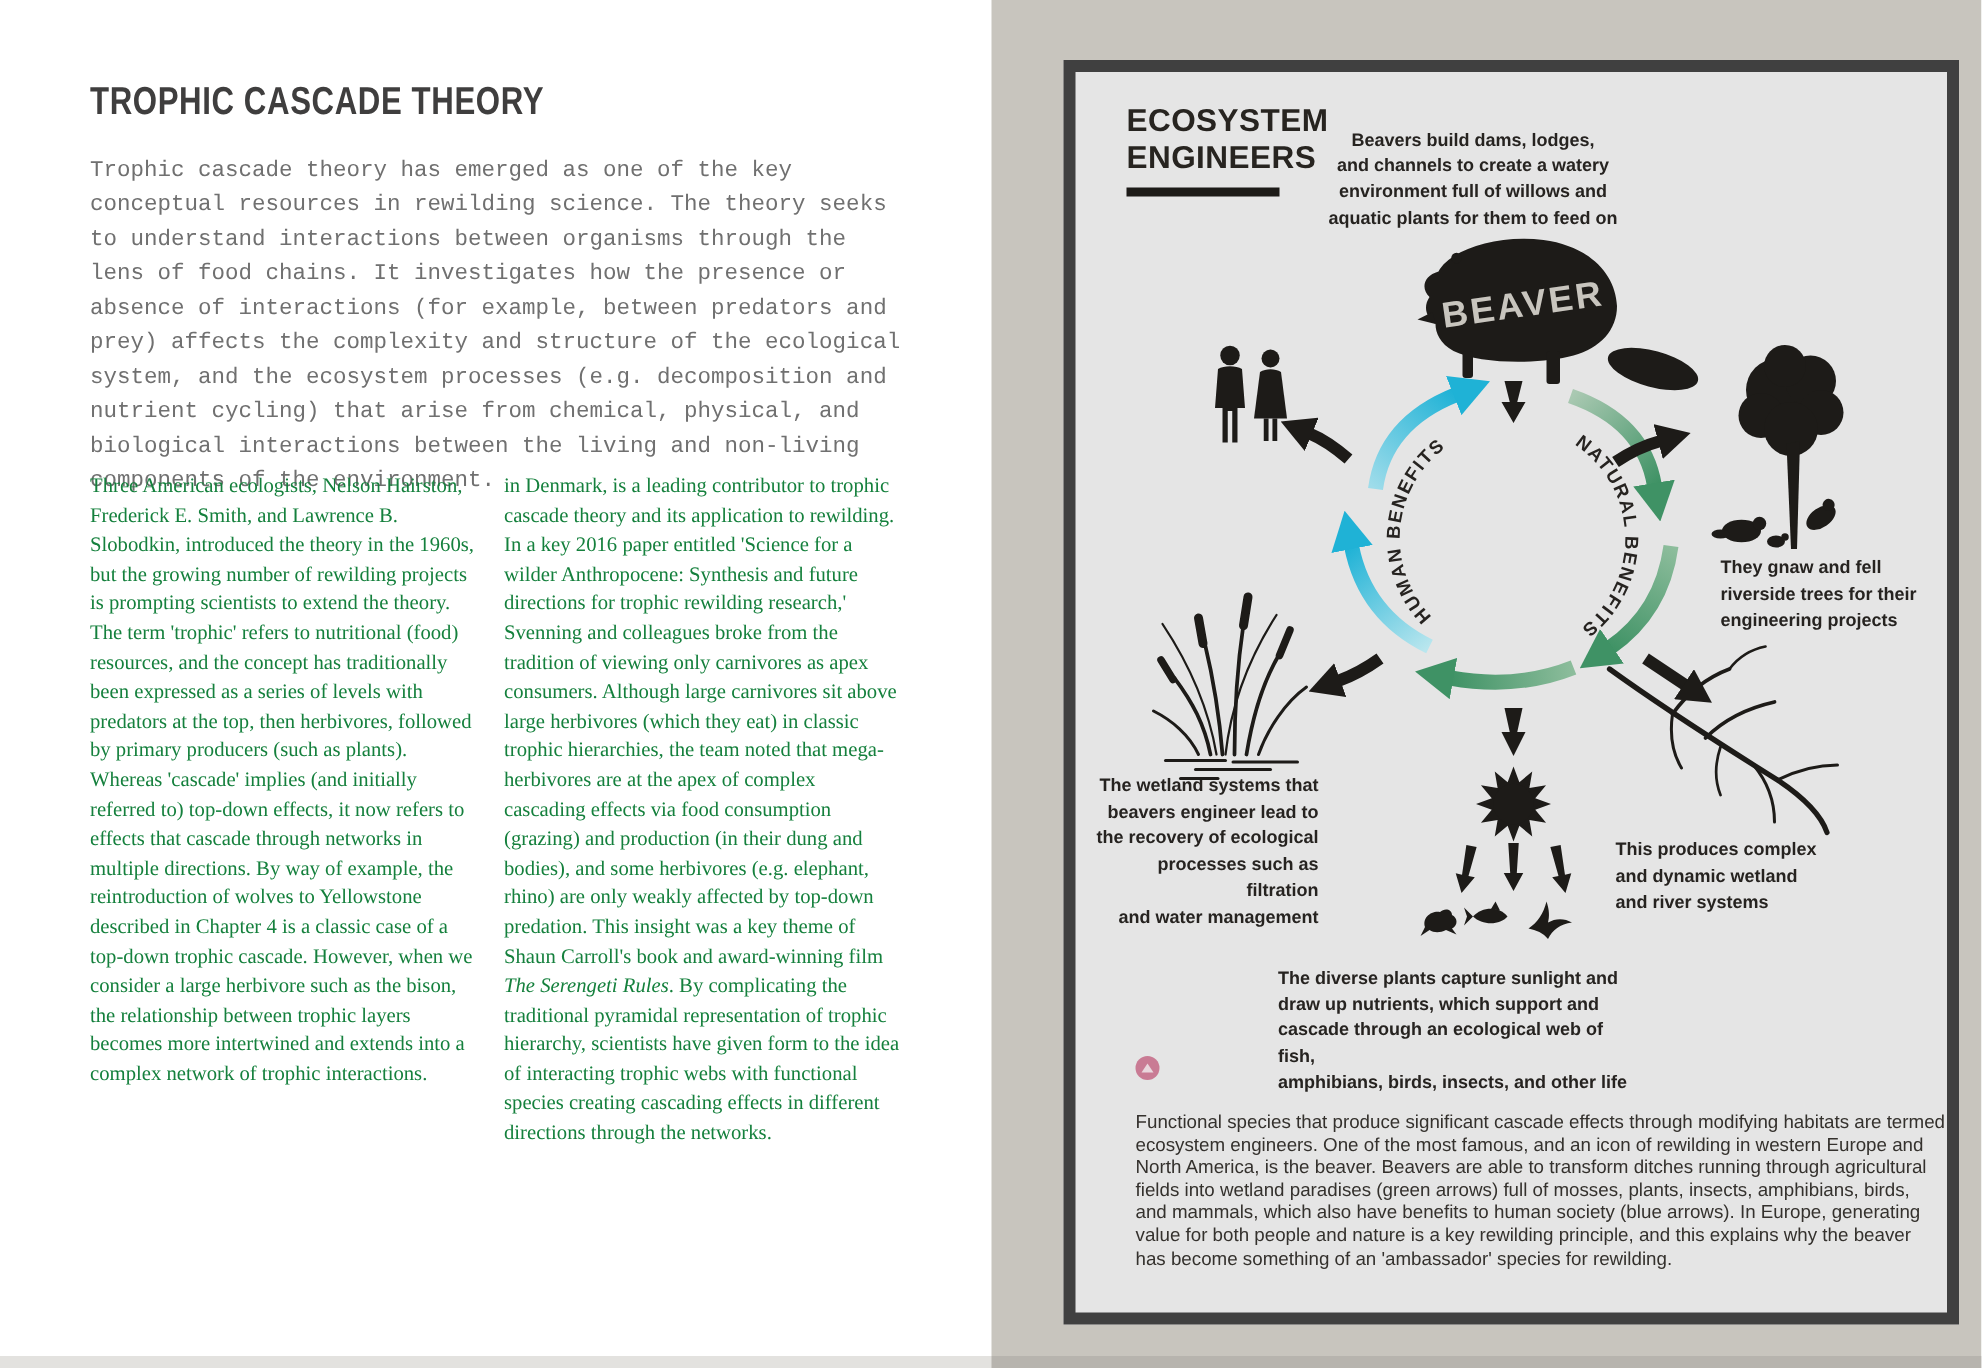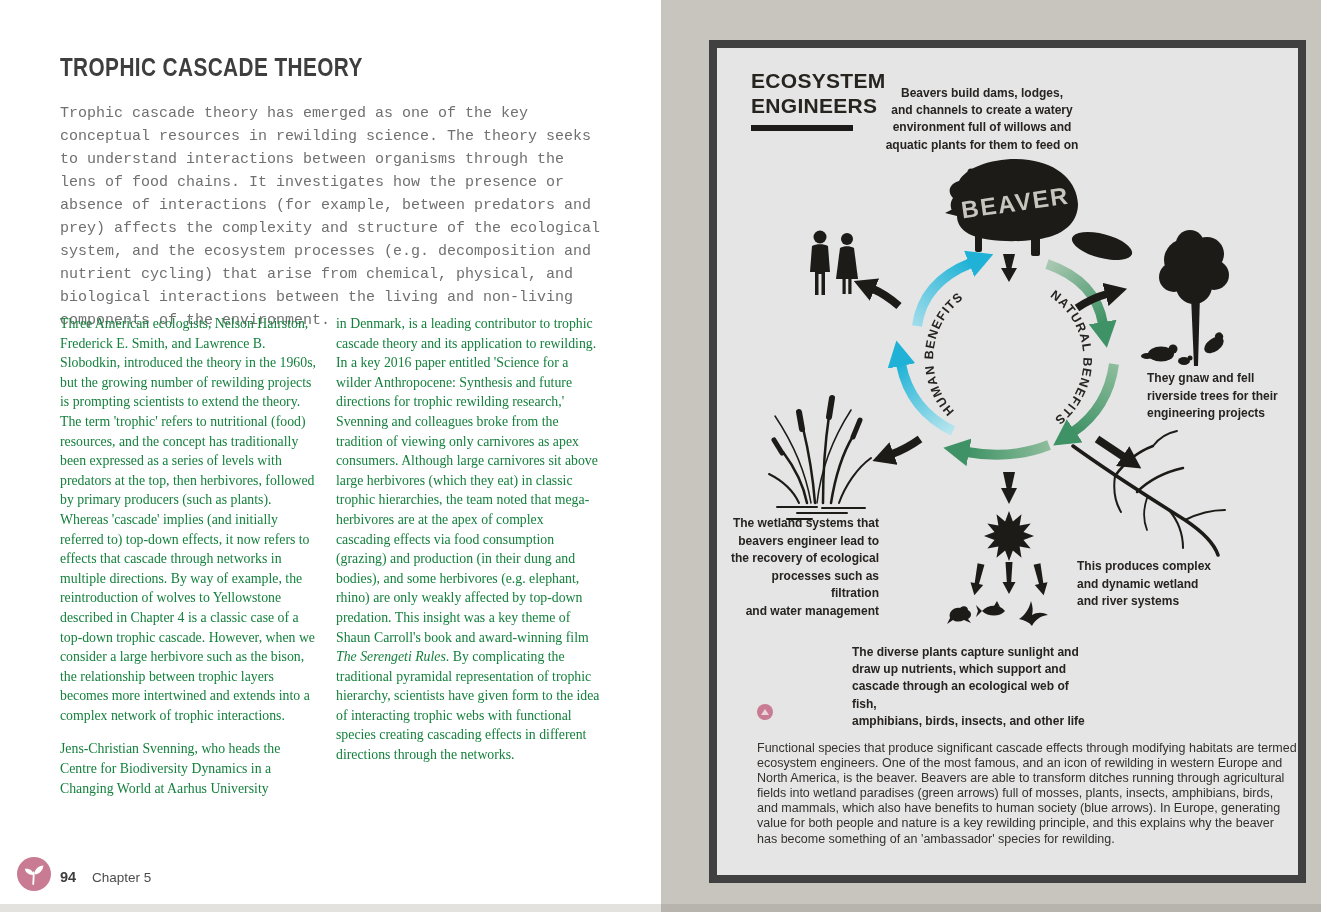--- a/index.html
+++ b/index.html
@@ -67,37 +67,26 @@
 </head>
 <body>
 
 <div id="left-page" class="abs">
   <div class="abs lp-title">TROPHIC CASCADE THEORY</div>
   <div class="abs lp-intro">Trophic cascade theory has emerged as one of the key conceptual resources in rewilding science. The theory seeks to understand interactions between organisms through the lens of food chains. It investigates how the presence or absence of interactions (for example, between predators and prey) affects the complexity and structure of the ecological system, and the ecosystem processes (e.g. decomposition and nutrient cycling) that arise from chemical, physical, and biological interactions between the living and non-living components of the environment.</div>
 
   <div class="abs lp-cols">
     <div class="lp-col lp-col-1">
       <p>Three American ecologists, Nelson Hairston, Frederick E. Smith, and Lawrence B. Slobodkin, introduced the theory in the 1960s, but the growing number of rewilding projects is prompting scientists to extend the theory. The term 'trophic' refers to nutritional (food) resources, and the concept has traditionally been expressed as a series of levels with predators at the top, then herbivores, followed by primary producers (such as plants). Whereas 'cascade' implies (and initially referred to) top-down effects, it now refers to effects that cascade through networks in multiple directions. By way of example, the reintroduction of wolves to Yellowstone described in Chapter 4 is a classic case of a top-down trophic cascade. However, when we consider a large herbivore such as the bison, the relationship between trophic layers becomes more intertwined and extends into a complex network of trophic interactions.</p>
-      <p>Jens-Christian Svenning, who heads the Centre for Biodiversity Dynamics in a Changing World at Aarhus University</p>
     </div>
     <div class="lp-col lp-col-2">
       <p><span>in Denmark, is a leading contributor to trophic cascade theory and its application to rewilding. In a key 2016 paper entitled 'Science for a wilder Anthropocene: Synthesis and future directions for trophic rewilding research,' Svenning and colleagues broke from the tradition of viewing only carnivores as apex consumers. Although large carnivores sit above large herbivores (which they eat) in classic trophic hierarchies, the team noted that mega-herbivores are at the apex of complex cascading effects via food consumption (grazing) and production (in their dung and bodies), and some herbivores (e.g. elephant, rhino) are only weakly affected by top-down predation. This insight was a key theme of Shaun Carroll's book and award-winning film </span><i>The Serengeti Rules</i><span>. By complicating the traditional pyramidal representation of trophic hierarchy, scientists have given form to the idea of interacting trophic webs with functional species creating cascading effects in different directions through the networks.</span></p>
     </div>
   </div>
 
-  <div class="abs lp-footer">
-    <svg width="36" height="36" viewBox="0 0 36 36">
-      <circle cx="18" cy="18" r="17" fill="#c97b94"></circle>
-      <path d="M17 19 C 13 19.2 9.8 17 8.8 12.8 C 13.2 12 16.8 14.2 17.4 18.2 Z" fill="#ffffff"></path>
-      <path d="M18.4 18 C 18.8 12.8 22.4 9.6 27.4 9.4 C 26.8 14.8 23 18 18.6 18.4 Z" fill="#ffffff"></path>
-      <path d="M17.2 28 C 17.6 23 17.8 20.5 17.6 16.5" stroke="#ffffff" stroke-width="1.8" fill="none" stroke-linecap="round"></path>
-    </svg>
-    <span class="pgnum">94</span>
-    <span class="chap">Chapter 5</span>
-  </div>
 </div>
 
 <div id="right-page" class="abs">
   <div id="frame">
 
     <div class="abs ig-heading">ECOSYSTEM ENGINEERS</div>
     <div class="abs ig-bar"></div>
 
     <div class="abs ig-label lbl-top">Beavers build dams, lodges,
 and channels to create a watery

